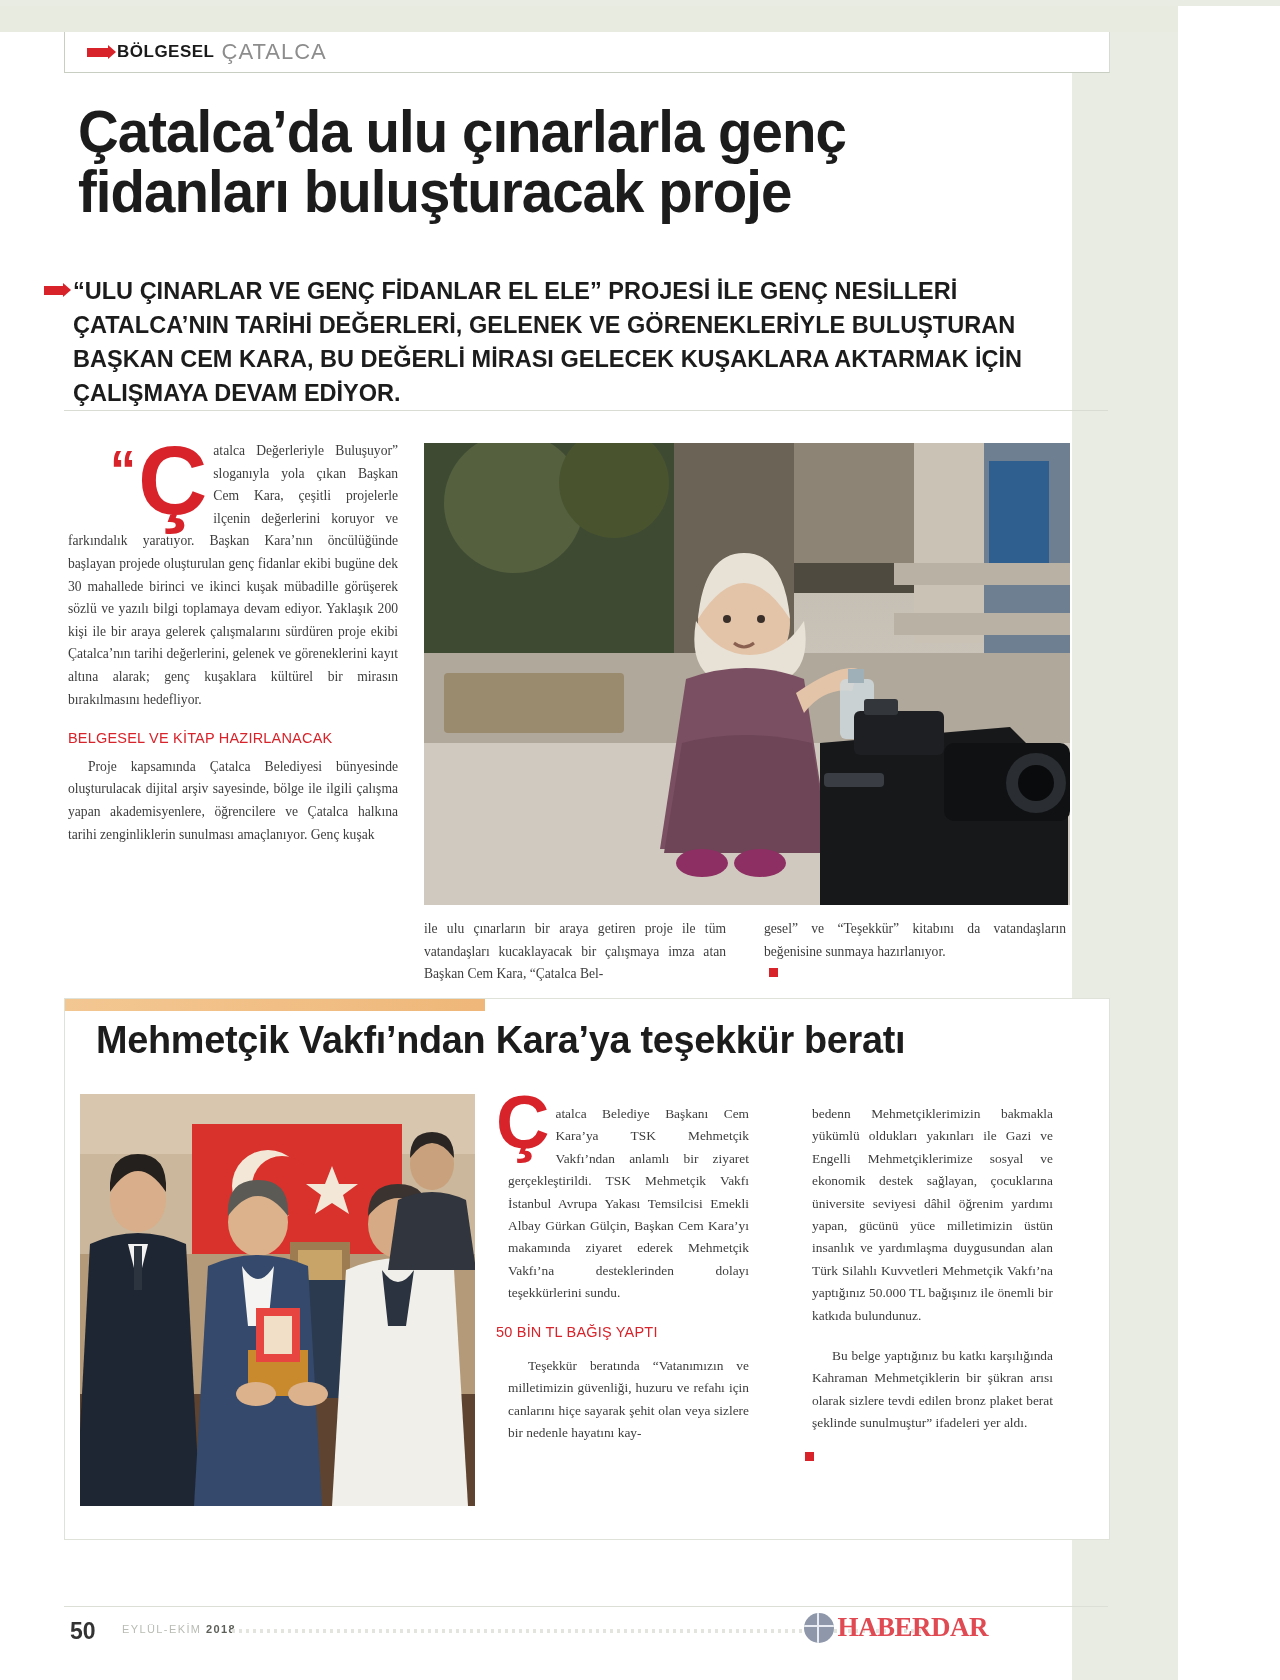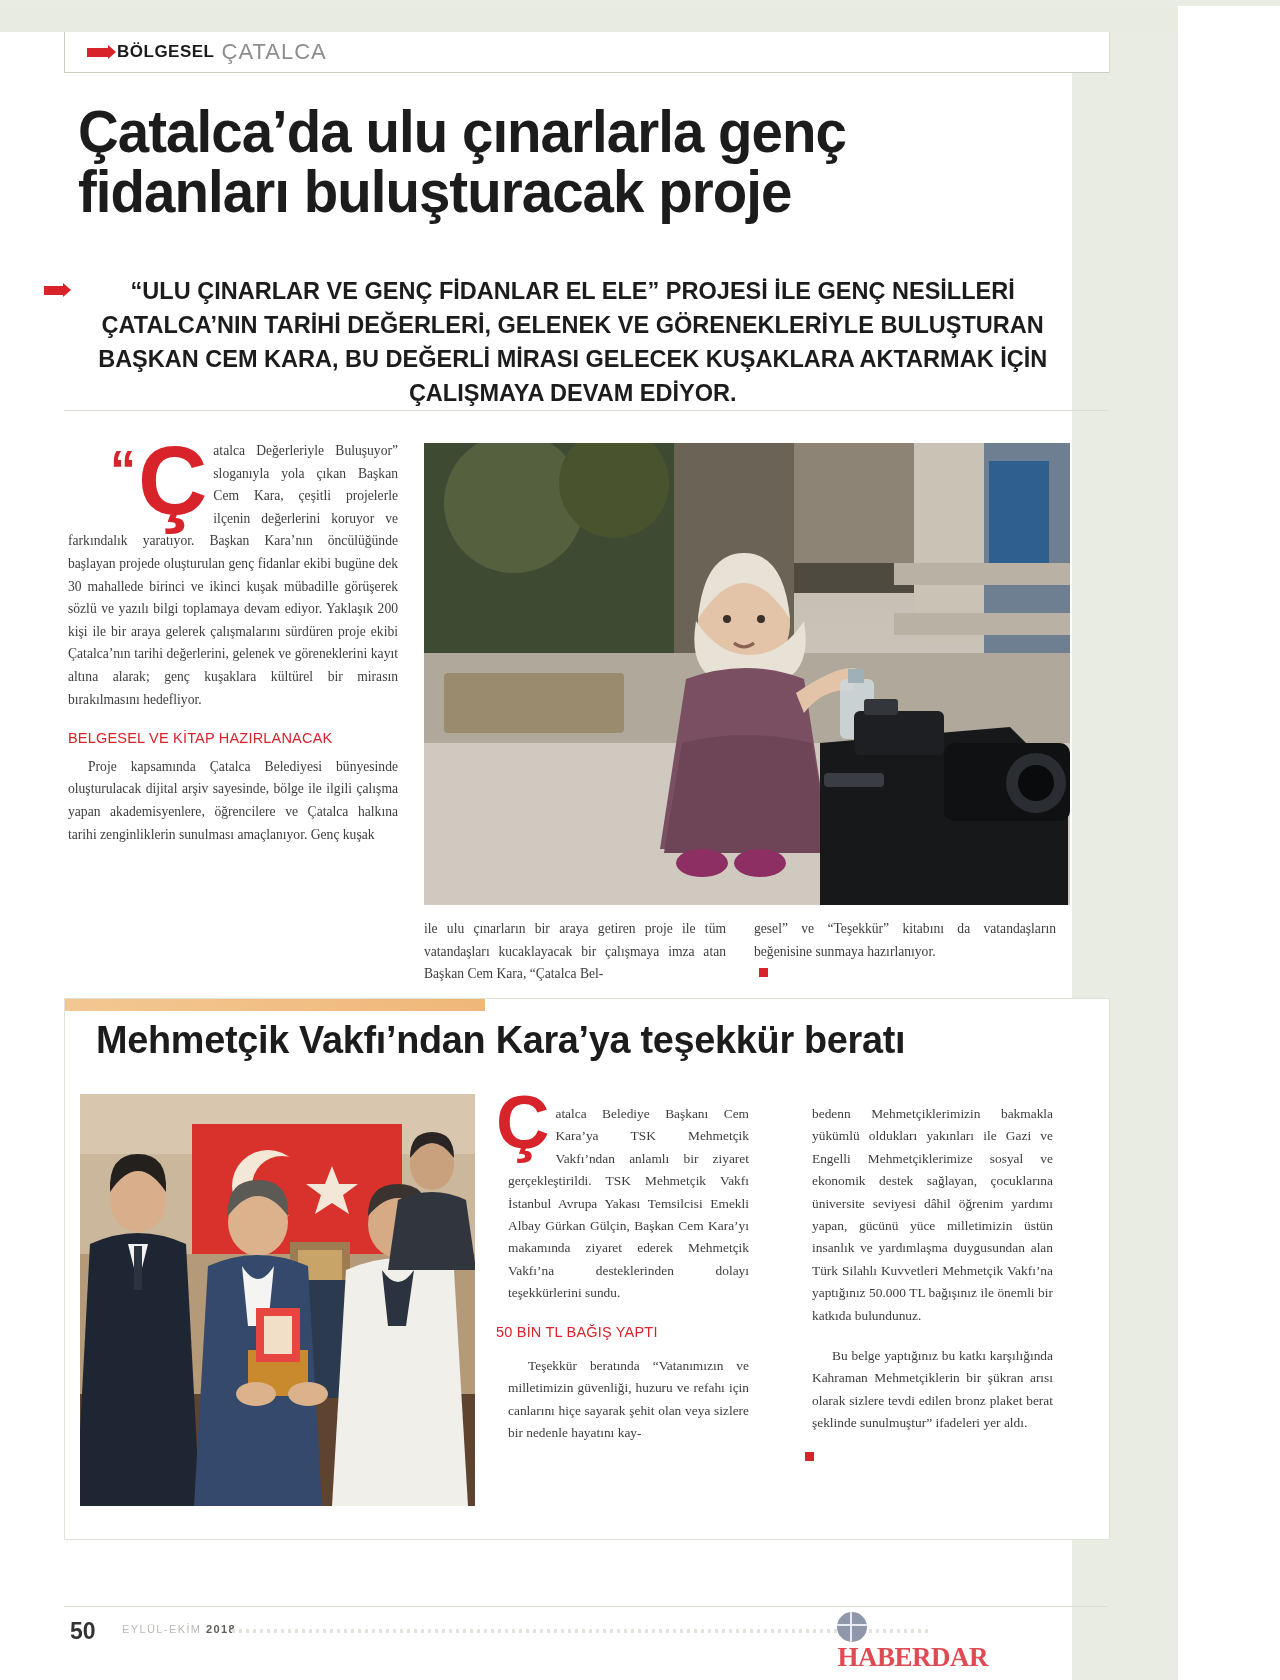--- a/index.html
+++ b/index.html
@@ -60,21 +60,21 @@
     font-size:60px;
     line-height:60px;
     letter-spacing:-1px;
     color:#1c1c1c;
     transform:scaleX(.94);transform-origin:left top;
   }
 
   
   .deck-wrap{
     position:absolute;left:44px;top:268px;width:1070px;
-    display:flex;align-items:flex-start;text-align:center;
+    display:flex;align-items:flex-start;
   }
   .deck-arrow{
     flex:0 0 auto;width:20px;height:9px;background:#d8232a;position:relative;
     margin-top:12px;margin-right:9px;
   }
   .deck-arrow:after{
     content:"";position:absolute;right:-7px;top:-3px;
     border-left:8px solid #d8232a;
     border-top:7px solid transparent;
     border-bottom:7px solid transparent;
@@ -119,21 +119,21 @@
   
   .photo1{
     position:absolute;left:424px;top:437px;width:646px;height:462px;
     overflow:hidden;background:#bcb7ad;
   }
   .photo1 svg{display:block;}
 
   
   .under-cols{
     position:absolute;left:424px;top:912px;width:646px;
-    display:flex;gap:28px;
+    display:flex;gap:38px;
   }
   .under-col{
     width:302px;font-size:13.6px;line-height:22.6px;color:#3d3d3d;
     text-align:justify;
   }
   .under-col p{margin:0;}
   .endmark{
     display:inline-block;width:9px;height:9px;background:#d8232a;
     margin-left:5px;vertical-align:1px;
   }
@@ -187,21 +187,21 @@
     font-family:"Liberation Sans", sans-serif;font-size:11px;
     color:#b9bcb4;letter-spacing:1.4px;
   }
   .foot-date b{color:#5d5f59;}
   .foot-dots{
     position:absolute;left:232px;top:1623px;width:700px;height:4px;
     background-image:repeating-linear-gradient(to right,#e2e4dd 0 3px,transparent 3px 7px);
   }
   .logo{
     position:absolute;right:84px;top:1606px;
-    display:flex;align-items:flex-start;flex-direction:column;
+    display:flex;align-items:flex-end;
   }
   .logo-globe{
     width:30px;height:30px;border-radius:50%;
     background:#8f98ab;position:relative;overflow:hidden;margin-right:3px;
   }
   .logo-globe:before{
     content:"";position:absolute;left:-4px;top:12px;width:38px;height:1.6px;background:#e9ecf2;
   }
   .logo-globe:after{
     content:"";position:absolute;left:13px;top:-4px;width:1.6px;height:38px;background:#e9ecf2;

